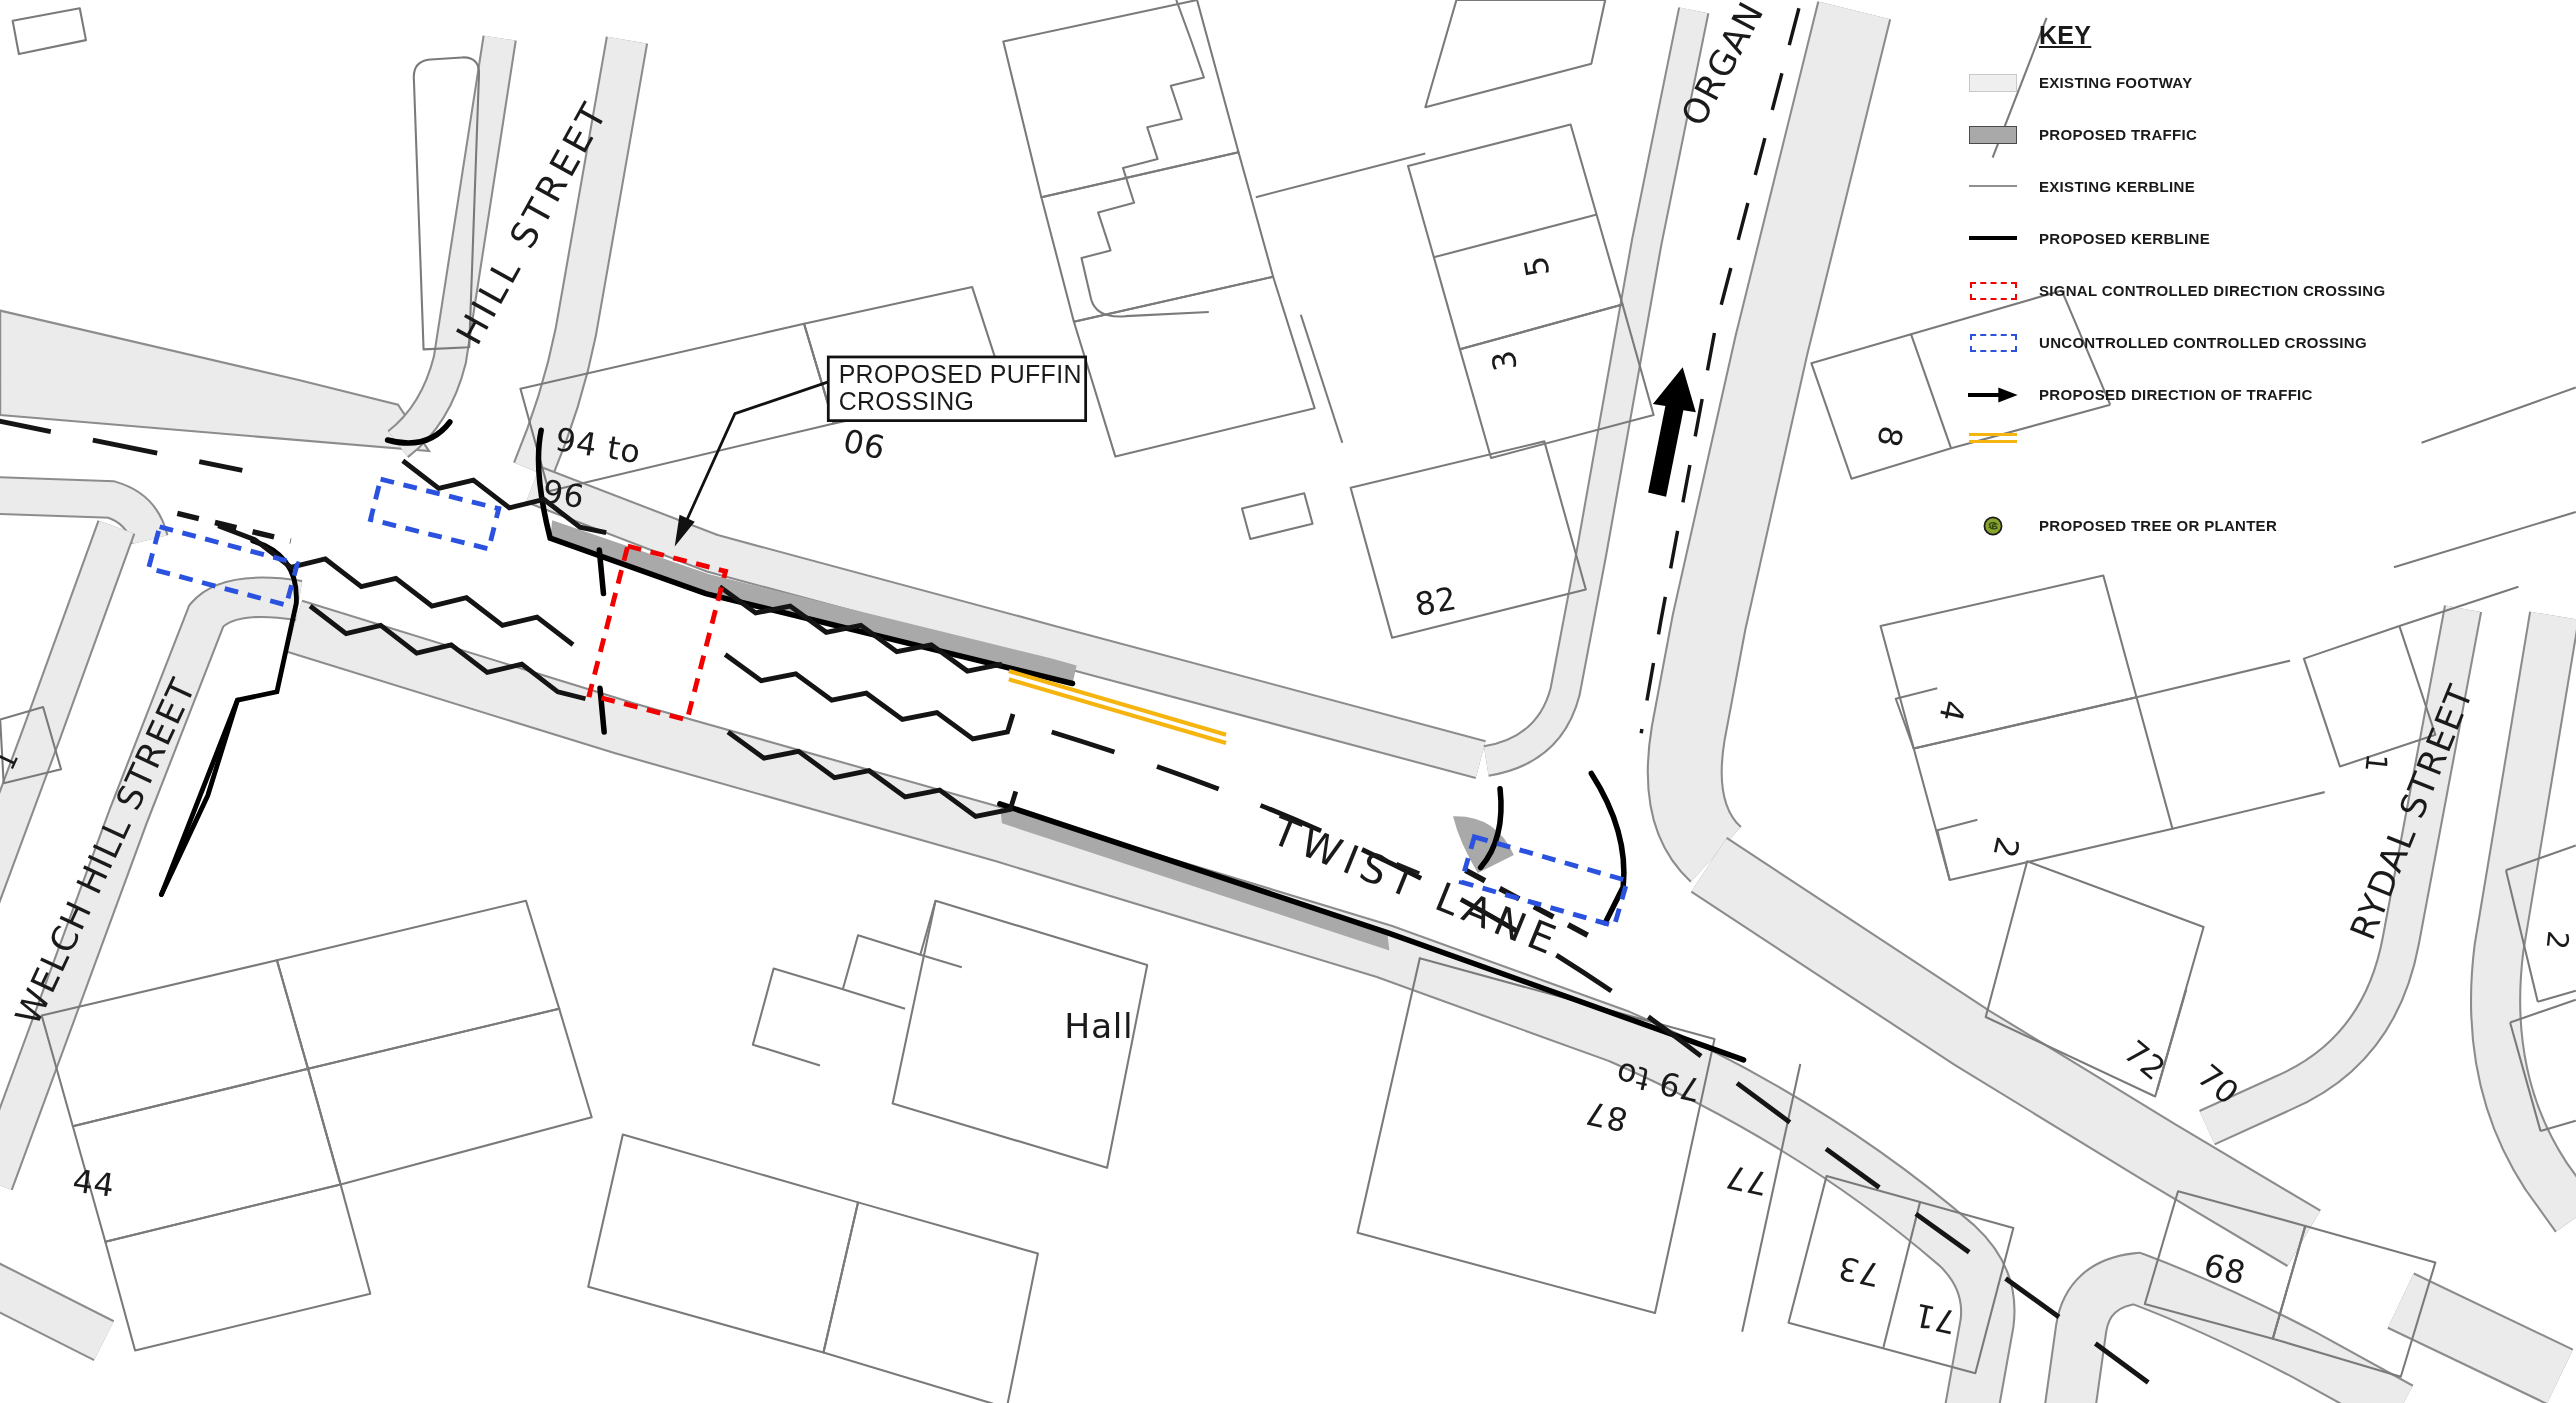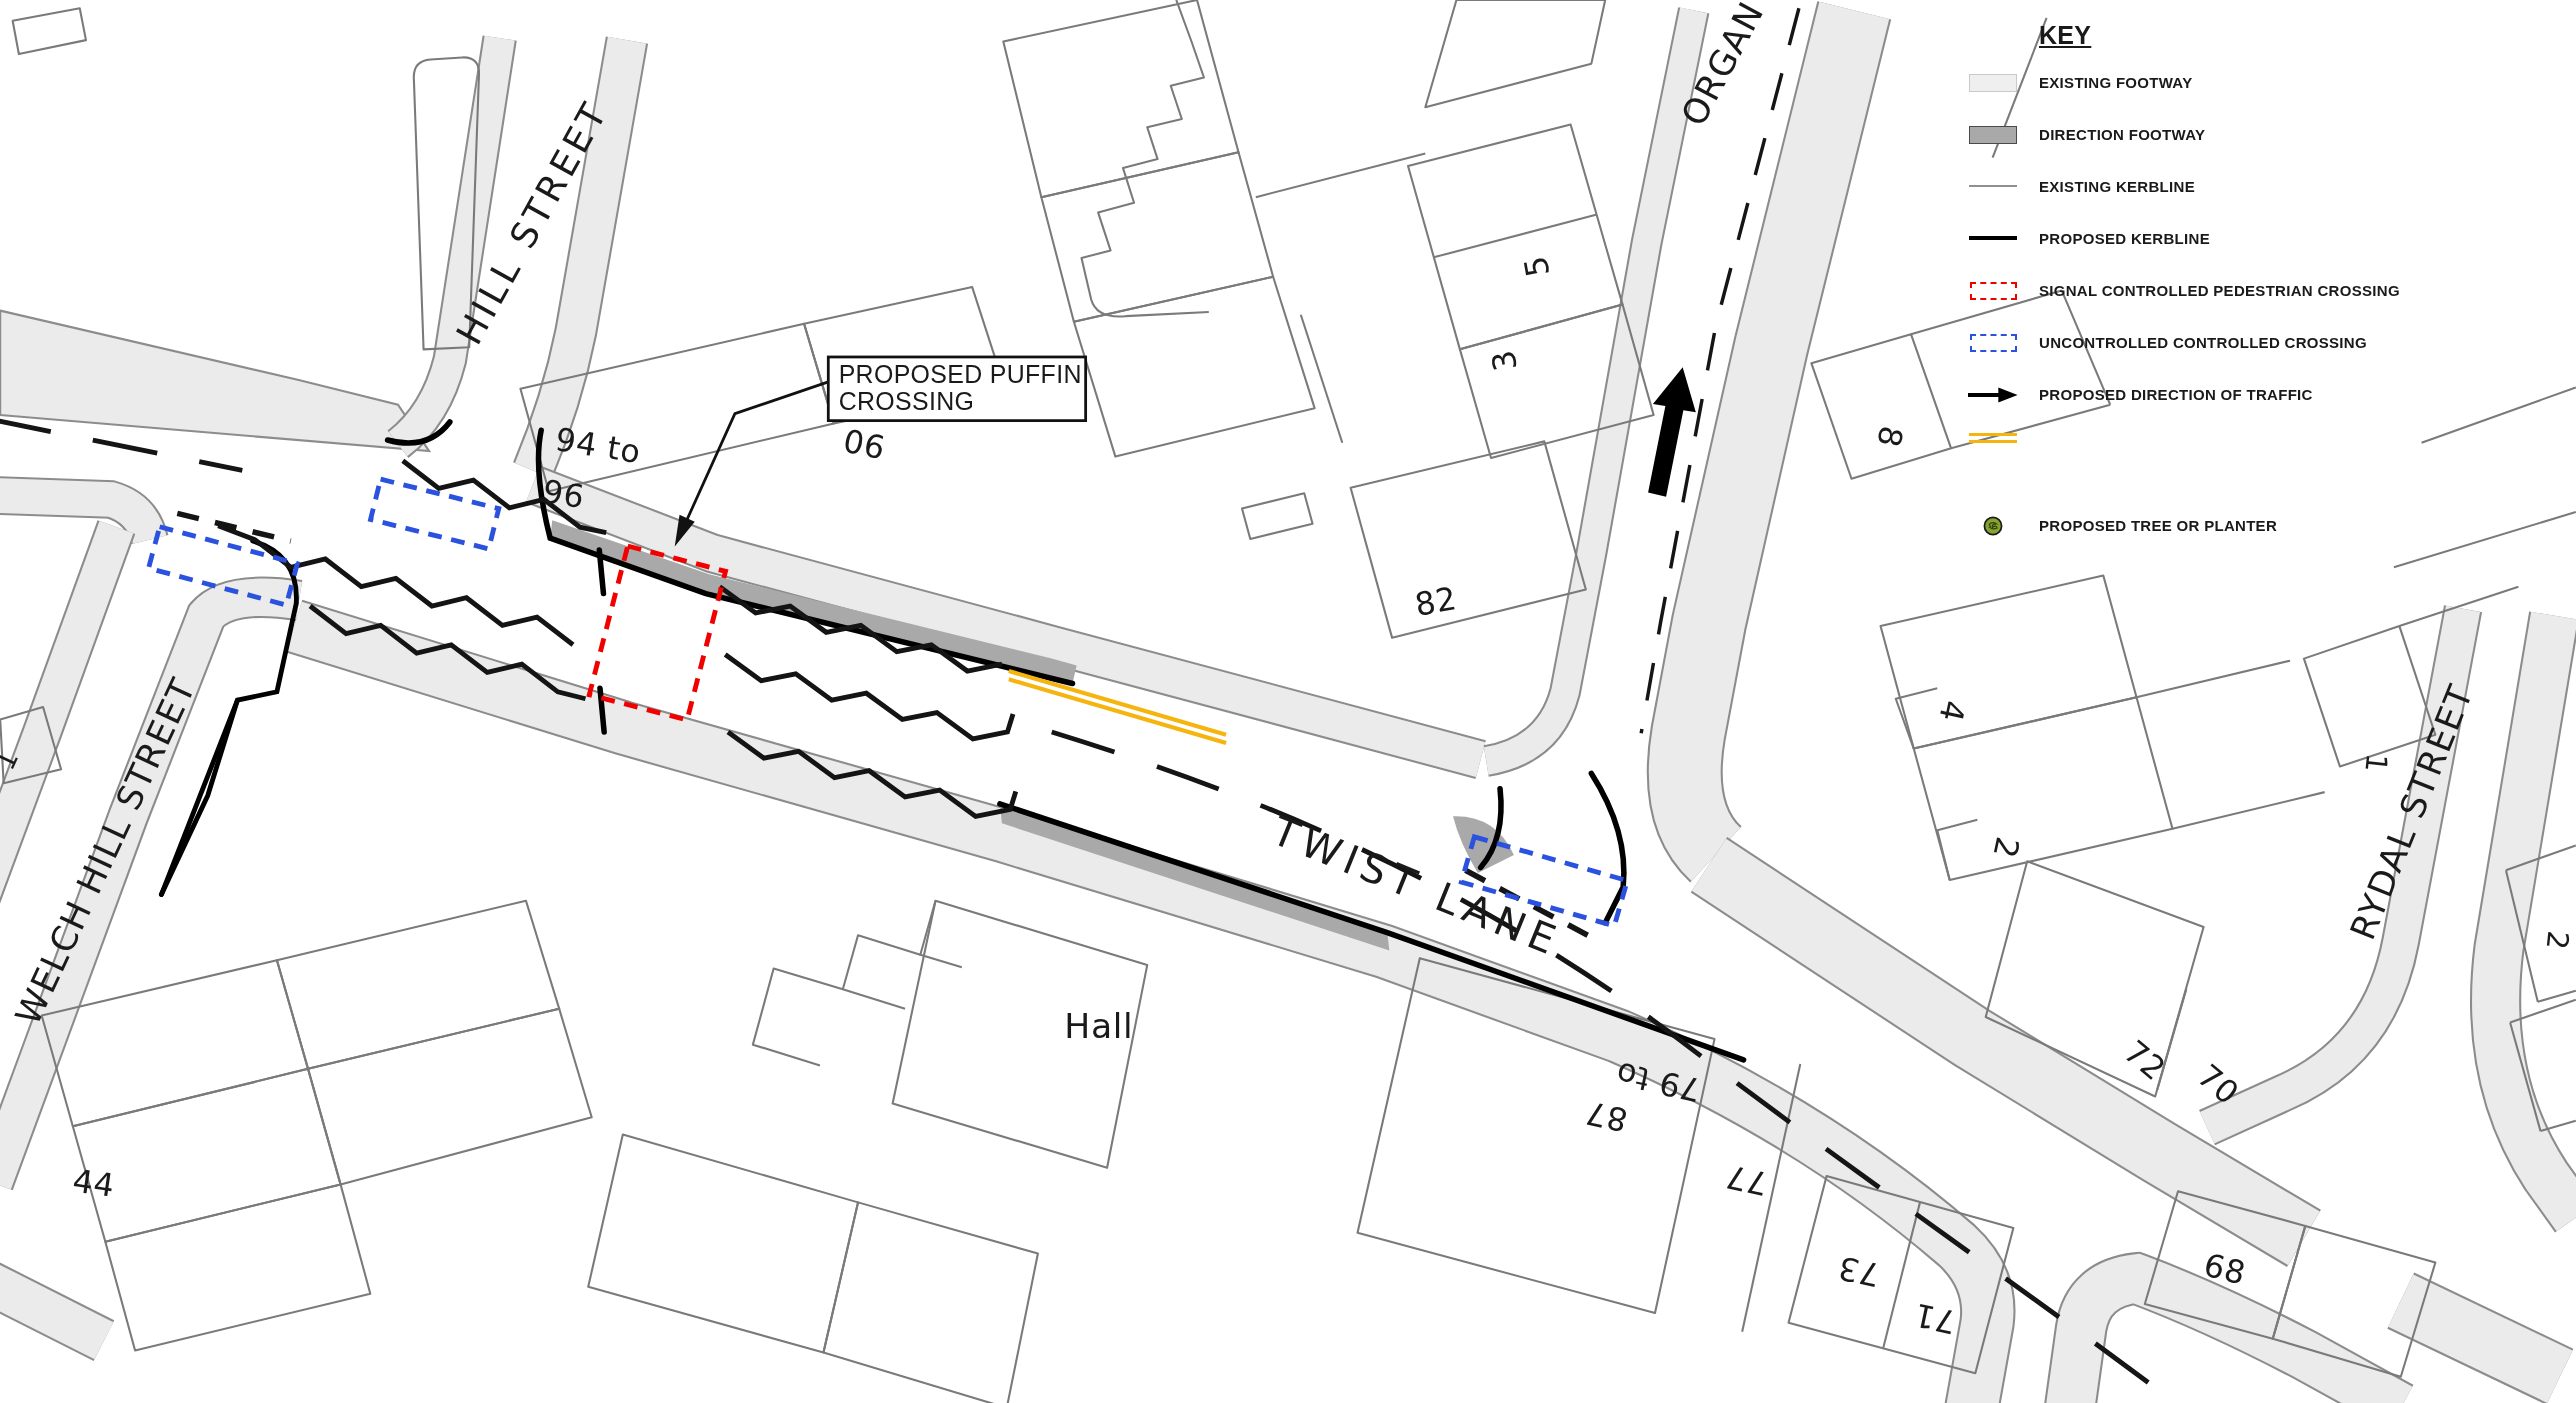--- a/index.html
+++ b/index.html
@@ -246,39 +246,39 @@
   <div class="row" style="top:64px">
     <span class="sw">
           <span class="sw-rect sw-exfw"></span>
         </span>
     <span>EXISTING FOOTWAY</span>
   </div>
   <div class="row" style="top:116px">
     <span class="sw">
           <span class="sw-rect sw-pfw"></span>
         </span>
-    <span>DIRECTION FOOTWAY</span>
+    <span>PROPOSED TRAFFIC</span>
   </div>
   <div class="row" style="top:168px">
     <span class="sw">
           <span class="sw-exkerb"></span>
         </span>
     <span>EXISTING KERBLINE</span>
   </div>
   <div class="row" style="top:220px">
     <span class="sw">
           <span class="sw-pkerb"></span>
         </span>
     <span>PROPOSED KERBLINE</span>
   </div>
   <div class="row" style="top:272px">
     <span class="sw">
           <span class="sw-signal"></span>
         </span>
-    <span>SIGNAL CONTROLLED PEDESTRIAN CROSSING</span>
+    <span>SIGNAL CONTROLLED DIRECTION CROSSING</span>
   </div>
   <div class="row" style="top:324px">
     <span class="sw">
           <span class="sw-uncon"></span>
         </span>
     <span>UNCONTROLLED CONTROLLED CROSSING</span>
   </div>
   <div class="row" style="top:376px">
     <span class="sw">
       <svg width="51" height="18" viewBox="0 0 74 26">

